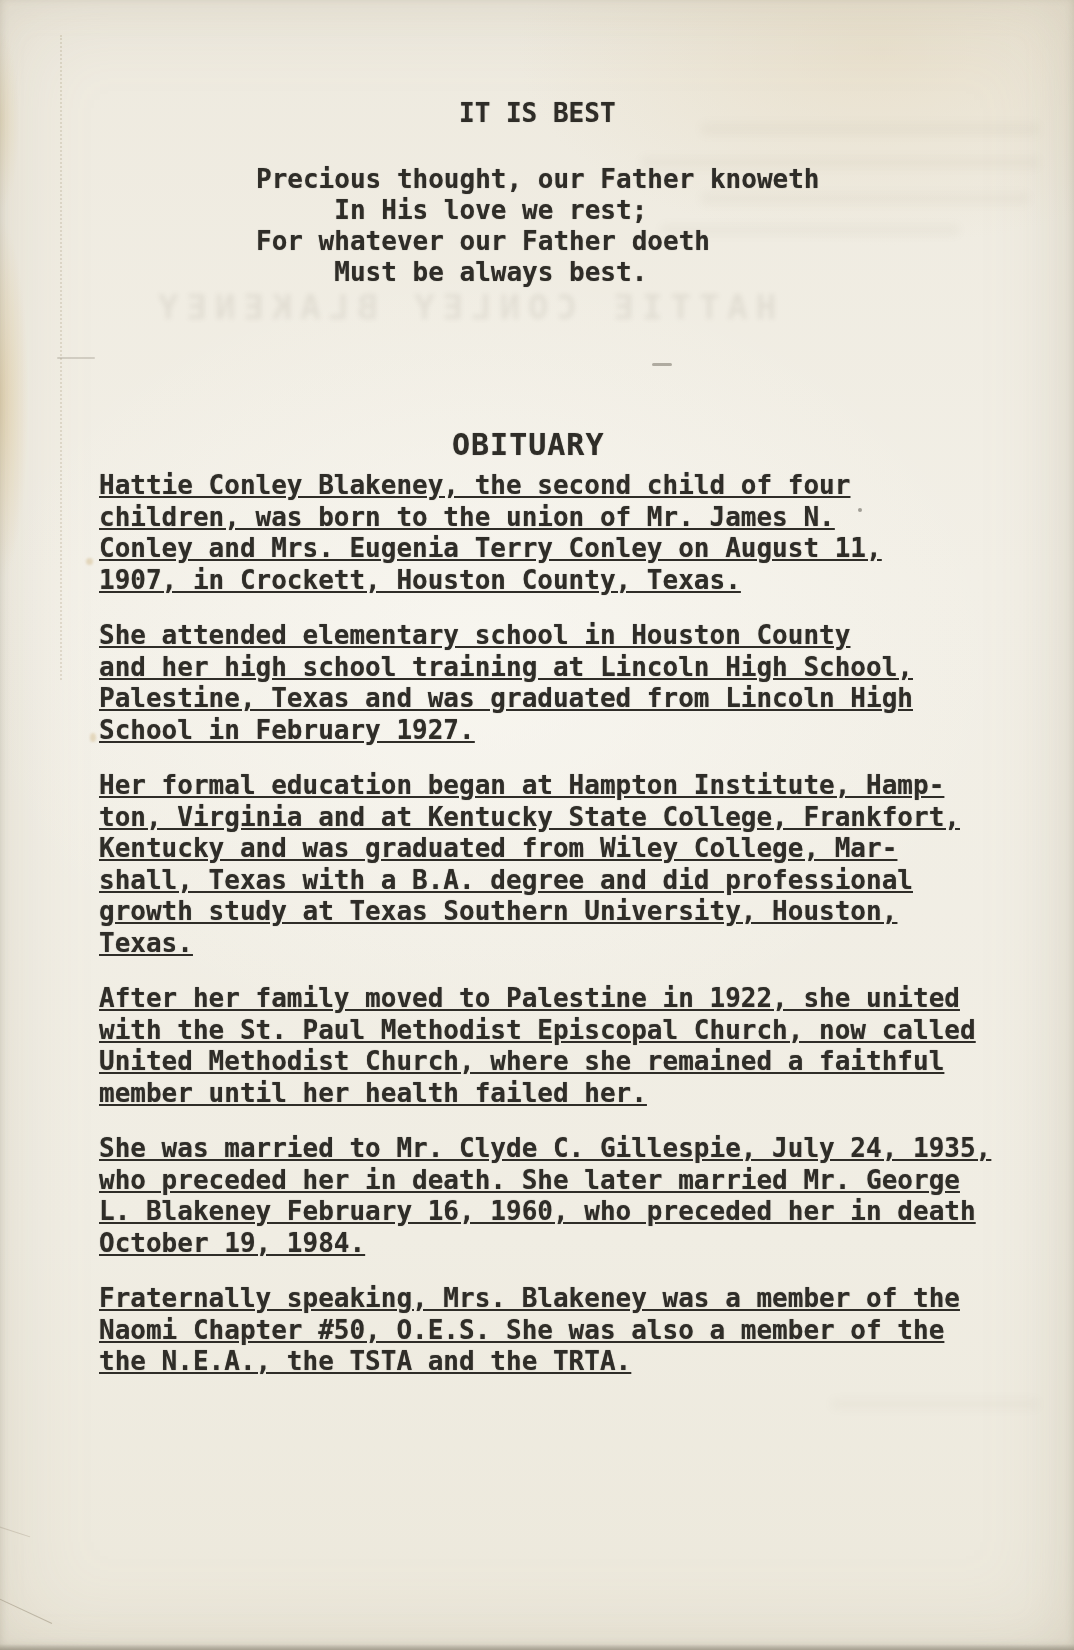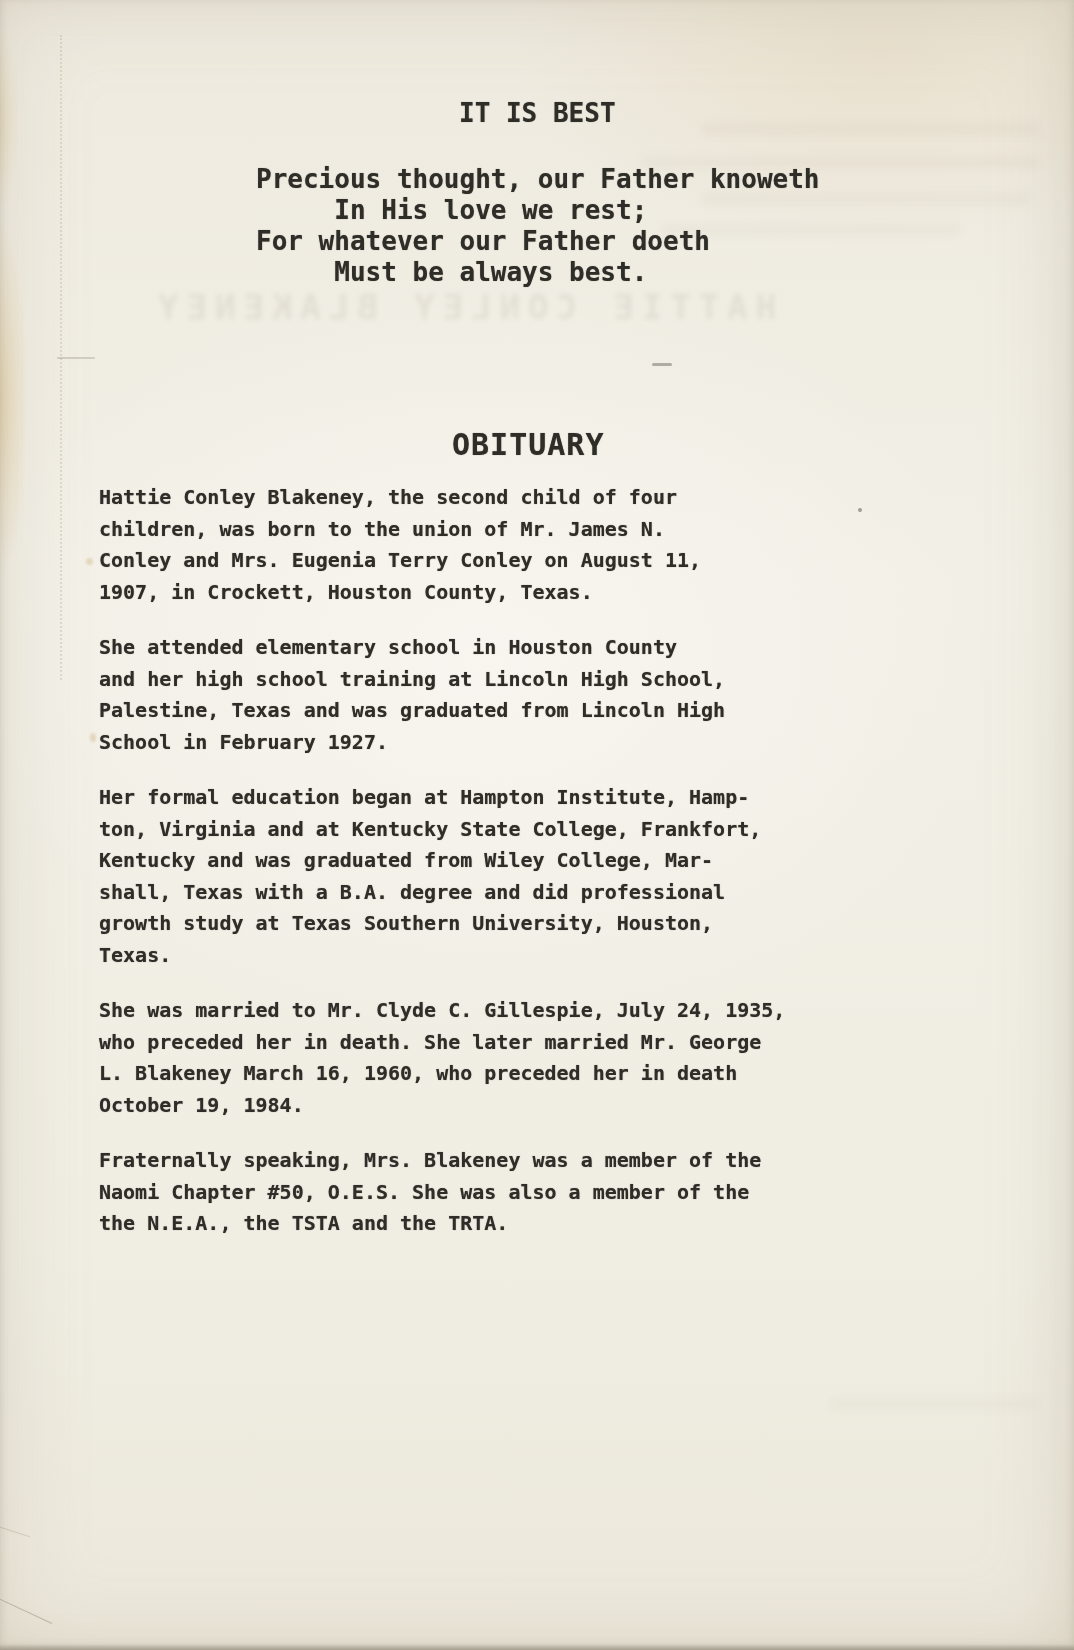--- a/index.html
+++ b/index.html
@@ -33,25 +33,26 @@
     line-height:31.5px;
     text-shadow:0 0 1px rgba(47,45,40,0.55);
     margin:6px;
   }
   .title   {top:92px;  left:453px;}
   .poem    {top:158px; left:250px; line-height:31px;}
   .attrib  {top:306px; left:527px;}
   .heading {top:423px; left:446px; font-size:30px; letter-spacing:1px;}
   .bodytext{position:absolute;top:470px;left:99px;}
   .bodytext p{
-    margin:12px 0 24px 0;
+    margin:0 0 24px 0;
     white-space:pre;
-    font-size:20px;
+    font-size:26px;
     line-height:31.5px;
     text-shadow:0 0 1px rgba(47,45,40,0.55);
+    text-decoration:underline;
   }
   
   .ghost-title{
     position:absolute;top:287px;left:150px;
     font-size:34px;letter-spacing:8px;white-space:pre;
     color:#6b6353;opacity:0.10;
     filter:blur(2.5px);
     transform:scaleX(-1);
   }
   .ghost-bar{position:absolute;background:#8a7f68;opacity:0.05;filter:blur(4px);border-radius:6px;}
@@ -119,22 +120,26 @@
     <p>She attended elementary school in Houston County
 and her high school training at Lincoln High School,
 Palestine, Texas and was graduated from Lincoln High
 School in February 1927.</p>
     <p>Her formal education began at Hampton Institute, Hamp-
 ton, Virginia and at Kentucky State College, Frankfort,
 Kentucky and was graduated from Wiley College, Mar-
 shall, Texas with a B.A. degree and did professional
 growth study at Texas Southern University, Houston,
 Texas.</p>
+    <p>After her family moved to Palestine in 1922, she united
+with the St. Paul Methodist Episcopal Church, now called
+United Methodist Church, where she remained a faithful
+member until her health failed her.</p>
     <p>She was married to Mr. Clyde C. Gillespie, July 24, 1935,
 who preceded her in death. She later married Mr. George
-L. Blakeney March 16, 1960, who preceded her in death
+L. Blakeney February 16, 1960, who preceded her in death
 October 19, 1984.</p>
     <p>Fraternally speaking, Mrs. Blakeney was a member of the
 Naomi Chapter #50, O.E.S. She was also a member of the
 the N.E.A., the TSTA and the TRTA.</p>
   </div>
 
 </div>
 
 </body></html>

